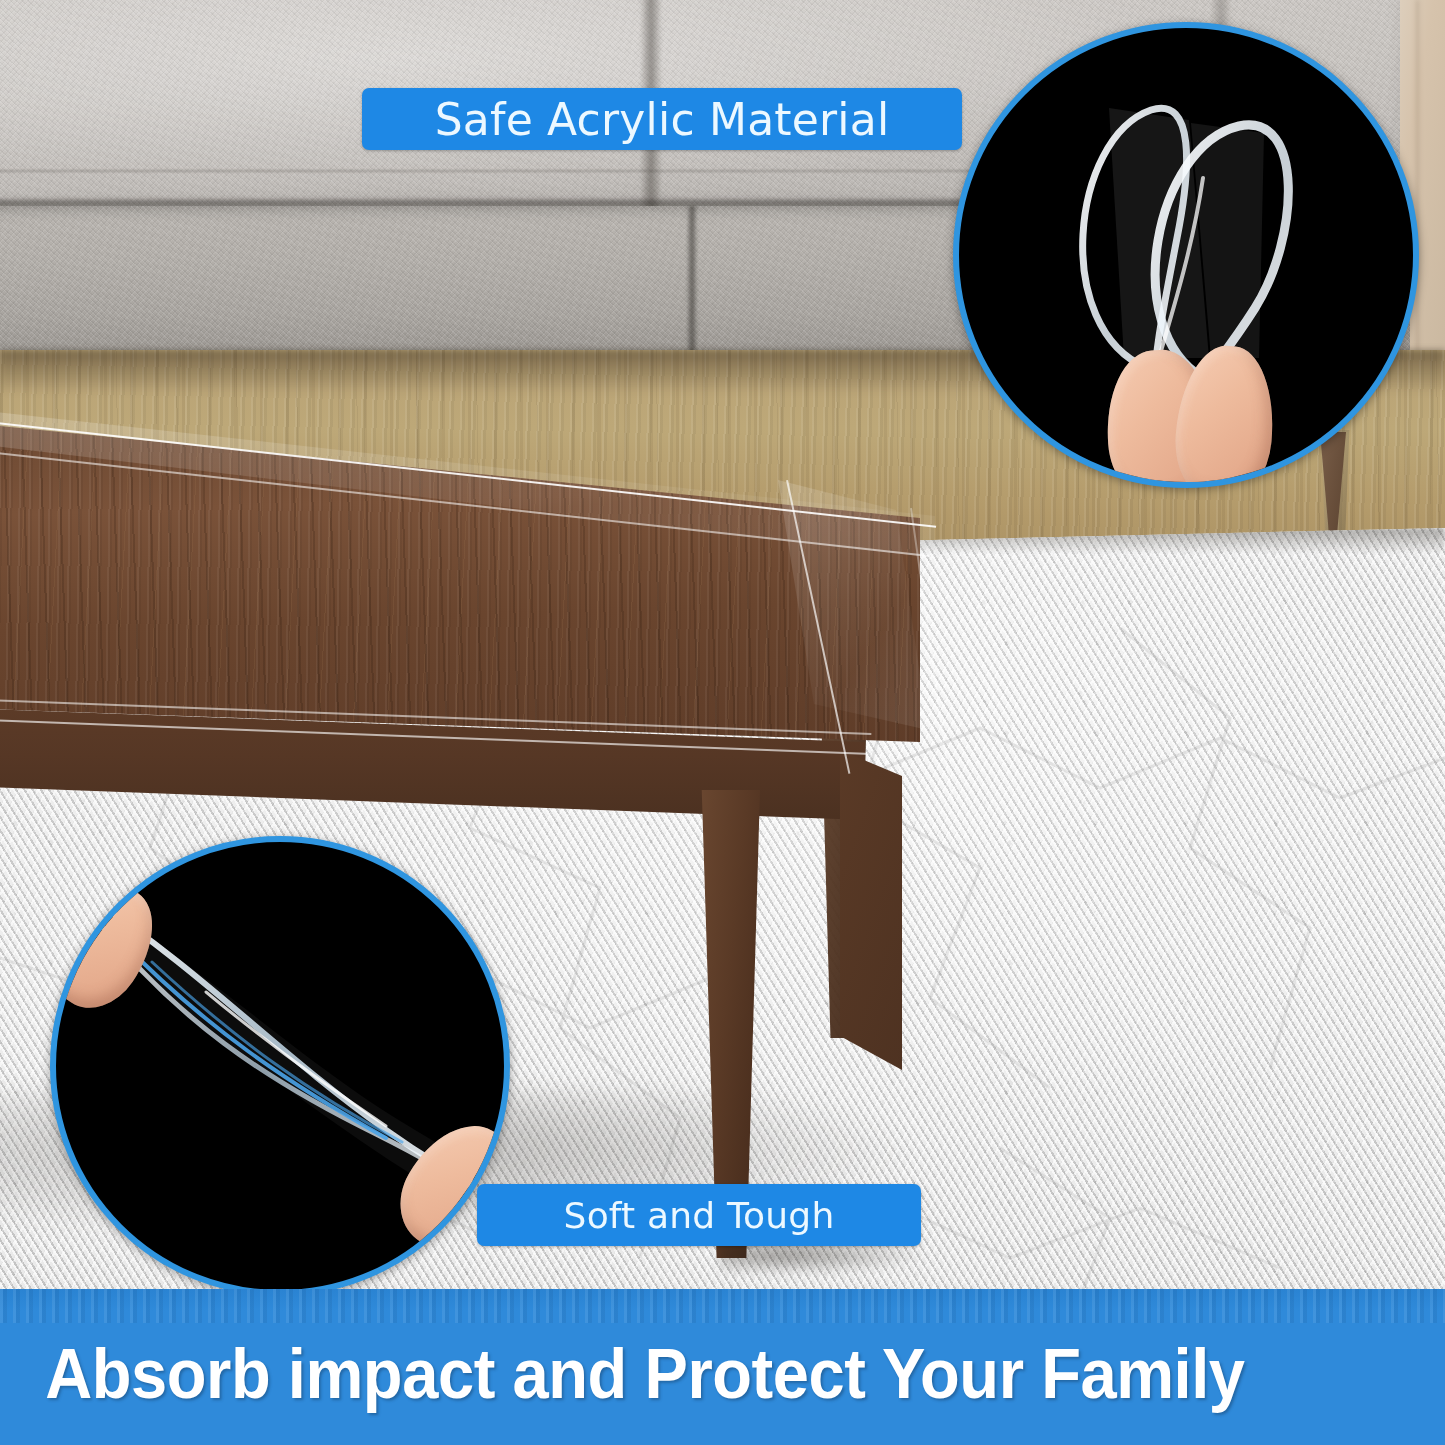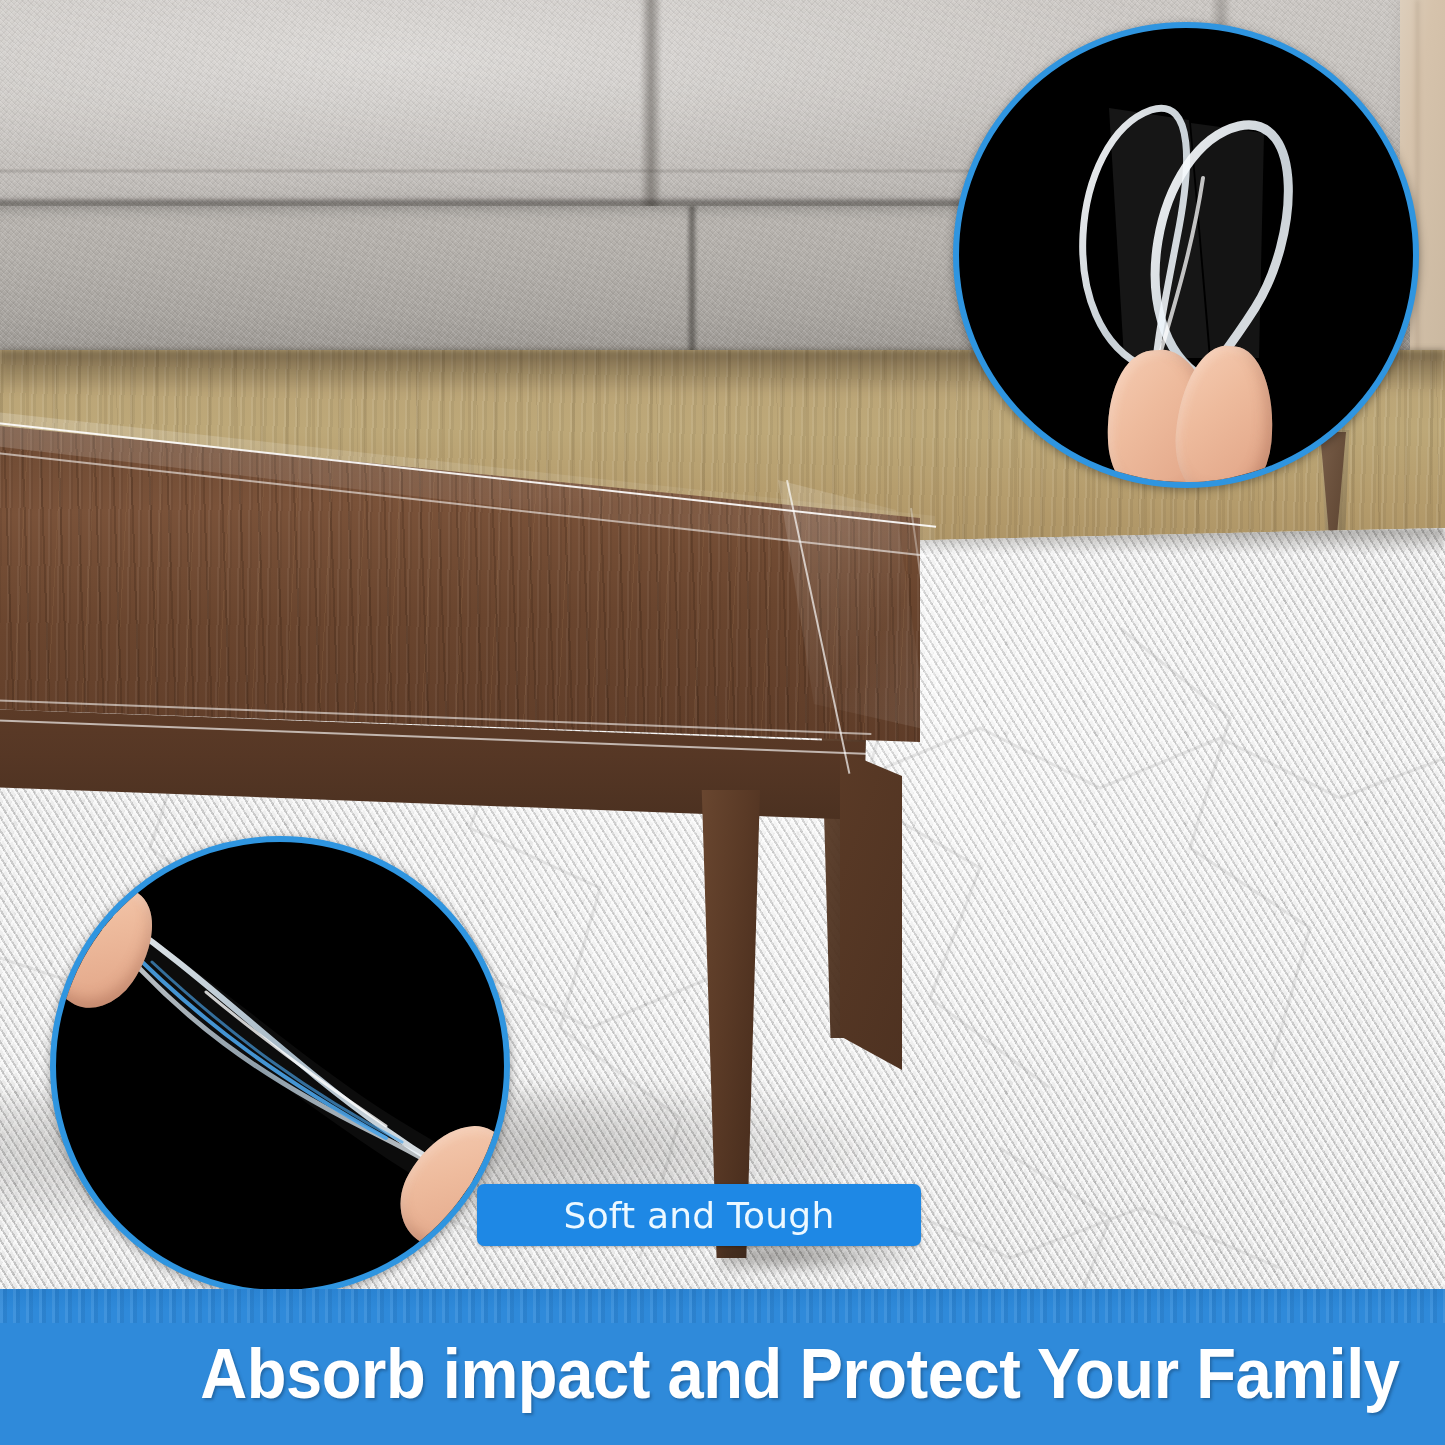--- a/index.html
+++ b/index.html
@@ -250,21 +250,21 @@
     left:362px; top:88px; width:600px; height:62px; font-size:44px;
   }
   #badge-soft{
     left:477px; top:1184px; width:444px; height:62px; font-size:36px;
   }
 
   
   .banner{
     position:absolute; left:0; top:1289px; width:1445px; height:156px;
     background:linear-gradient(180deg,#2a83d2 0%,#2f8ada 14%,#2f8ada 100%);
-    display:flex; align-items:center; justify-content:flex-end;
+    display:flex; align-items:center; justify-content:flex-start;
   }
   .banner-tex{
     position:absolute; left:0; top:0; width:100%; height:34px;
     background:
       repeating-linear-gradient(90deg, rgba(255,255,255,.10) 0 3px, rgba(20,70,120,.16) 3px 7px, rgba(255,255,255,0) 7px 13px);
     opacity:.8;
   }
   .banner-text{
     position:relative;
     color:#ffffff;
@@ -395,20 +395,21 @@
 
       <path d="M62 96 C 150 186, 230 240, 330 296" fill="none" stroke="#4aa3e8" stroke-width="4" opacity="0.9" stroke-linecap="round"></path>
       <path d="M96 120 C 180 198, 252 250, 346 300" fill="none" stroke="#4aa3e8" stroke-width="3" opacity="0.65" stroke-linecap="round"></path>
 
       <path d="M150 150 C 210 200, 262 238, 330 284" fill="none" stroke="#ffffff" stroke-width="3" opacity="0.8" stroke-linecap="round"></path>
     </svg>
     <div class="finger" style="left:-6px; top:38px; width:98px; height:128px; transform:rotate(34deg);"></div>
     <div class="finger" style="left:352px; top:282px; width:110px; height:132px; transform:rotate(30deg);"></div>
   </div>
 
+  <div class="badge" id="badge-safe">Safe Acrylic Material</div>
 
   <div class="badge" id="badge-soft">Soft and Tough</div>
 
   <div class="banner">
     <div class="banner-tex"></div>
     <div class="banner-text">Absorb impact and Protect Your Family</div>
   </div>
 
 </div>
 

